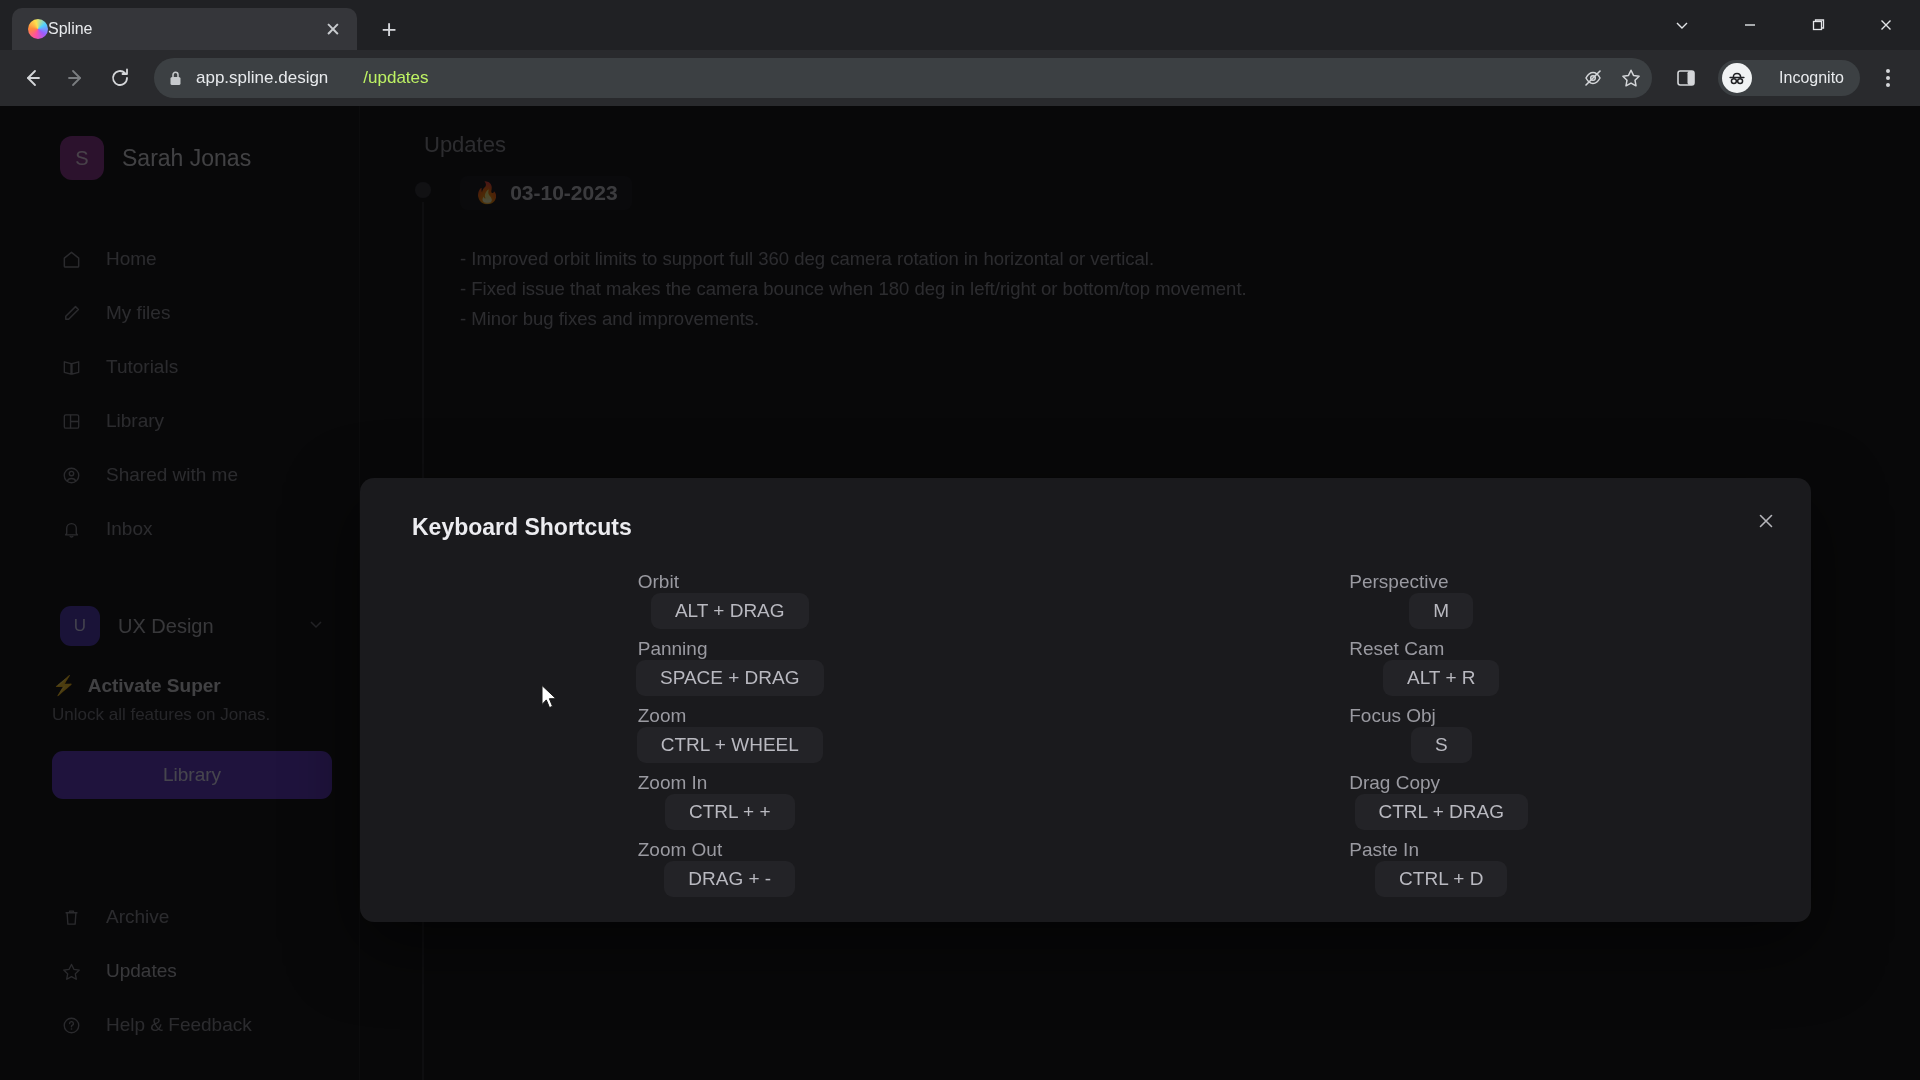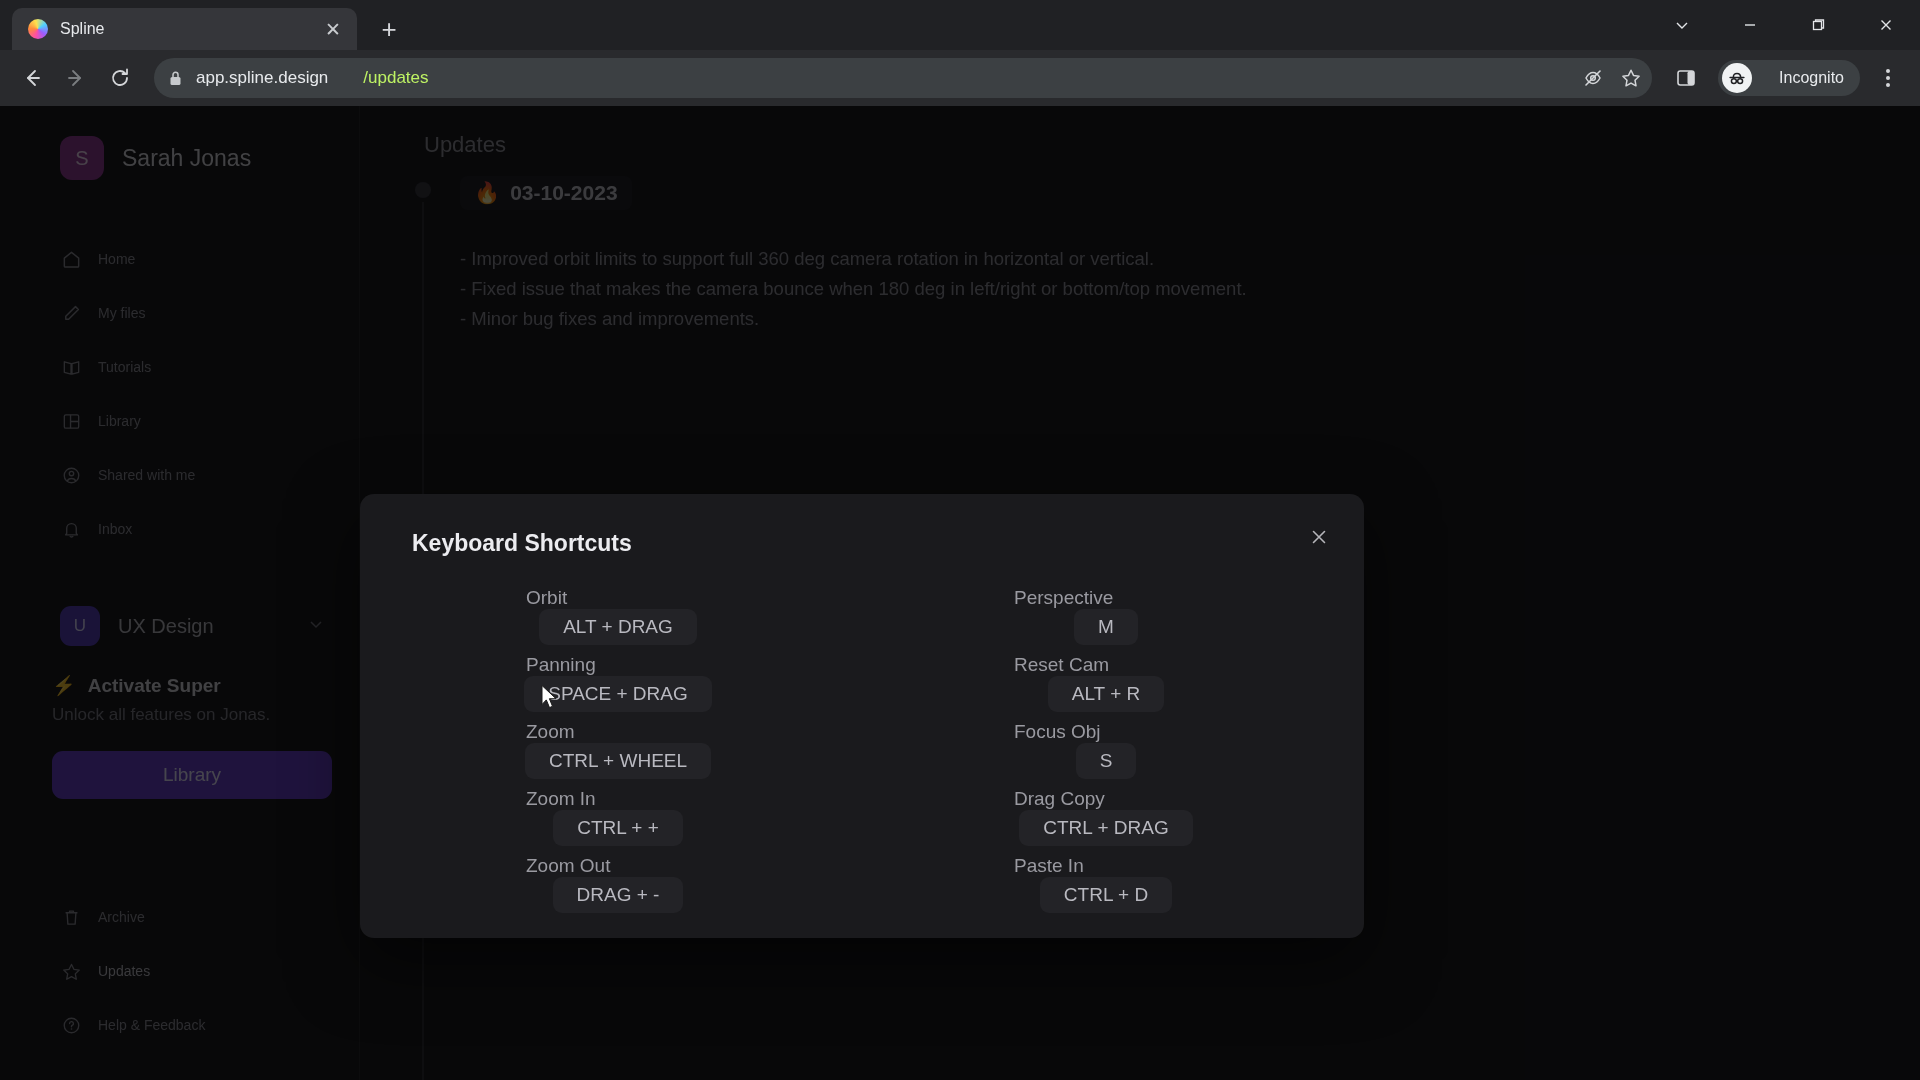--- a/index.html
+++ b/index.html
@@ -15,21 +15,21 @@
 
   .tabstrip {
     height: 50px; background: #202124;
     display: flex; align-items: flex-end; padding-left: 12px;
     position: relative;
   }
   .tab {
     width: 345px; height: 42px;
     background: #35363a; border-radius: 10px 10px 0 0;
     display: flex; align-items: center; padding: 0 10px 0 16px;
-    gap: 12px; position: relative;
+    position: relative;
   }
   .tab-favicon {
     width: 20px; height: 20px; border-radius: 50%;
     background: conic-gradient(from 200deg, #ff4fa3, #ff8a3d, #ffe14d, #4fd1ff, #9b5cff, #ff4fa3);
     flex: 0 0 auto;
   }
   .tab-title {
     flex: 1; color: #e8eaed; font-size: 16px; white-space: nowrap;
     overflow: hidden; text-overflow: ellipsis;
   }
@@ -109,23 +109,23 @@
   }
   .user-avatar {
     width: 44px; height: 44px; border-radius: 12px;
     background: #8e2f8e; color: #f0d8f0; font-size: 20px;
     display: flex; align-items: center; justify-content: center;
   }
   .user-name { color: #d8d8dc; font-size: 23px; }
 
   .nav-group { margin-top: 46px; padding: 0 22px; }
   .nav-item {
-    display: flex; align-items: center; gap: 16px;
+    display: flex; align-items: center; gap: 24px;
     height: 54px; padding: 0 0 0 38px; border-radius: 10px;
-    color: #8a8a90; font-size: 14px;
+    color: #8a8a90; font-size: 19px;
   }
   .nav-item .ic { width: 22px; height: 22px; display: flex; align-items: center; justify-content: center; color: #87878d; }
   .nav-item.active { color: #b9b9bf; }
 
   .ws-section { margin-top: 44px; padding: 0 22px; }
   .ws-row {
     display: flex; align-items: center; gap: 18px;
     padding-left: 38px; height: 52px; color: #b6b6bc; font-size: 20px;
   }
   .ws-icon {
@@ -165,25 +165,24 @@
     color: #c3c3c9; font-size: 21px; font-weight: bold;
   }
   .bullet { color: #8d8d94; font-size: 18.5px; line-height: 30px; }
 
   
   .overlay {
     position: absolute; inset: 0; background: rgba(7,7,9,0.72);
   }
   .modal {
     position: absolute; left: 360px; top: 372px;
-    width: 1004px; height: 444px;
+    width: 1451px; height: 444px;
     background: #1a1a1d; border-radius: 14px;
     box-shadow: 0 24px 70px rgba(0,0,0,0.55);
     padding: 36px 52px 0 52px;
-    margin-top: 16px;
   }
   .modal-title { color: #ececf0; font-size: 23px; font-weight: bold; }
   .modal-close {
     position: absolute; right: 28px; top: 26px; width: 34px; height: 34px;
     display: flex; align-items: center; justify-content: center; color: #b5b5ba;
   }
   .sc-grid {
     margin-top: 30px; display: grid; grid-template-columns: 1fr 1fr;
     column-gap: 76px; row-gap: 9px;
   }

